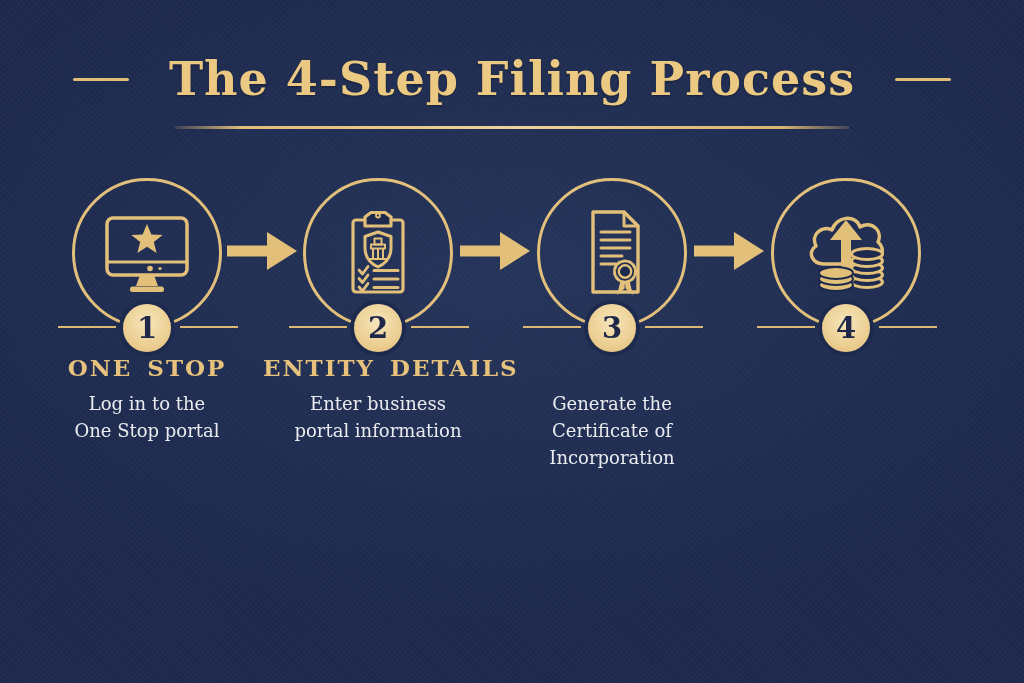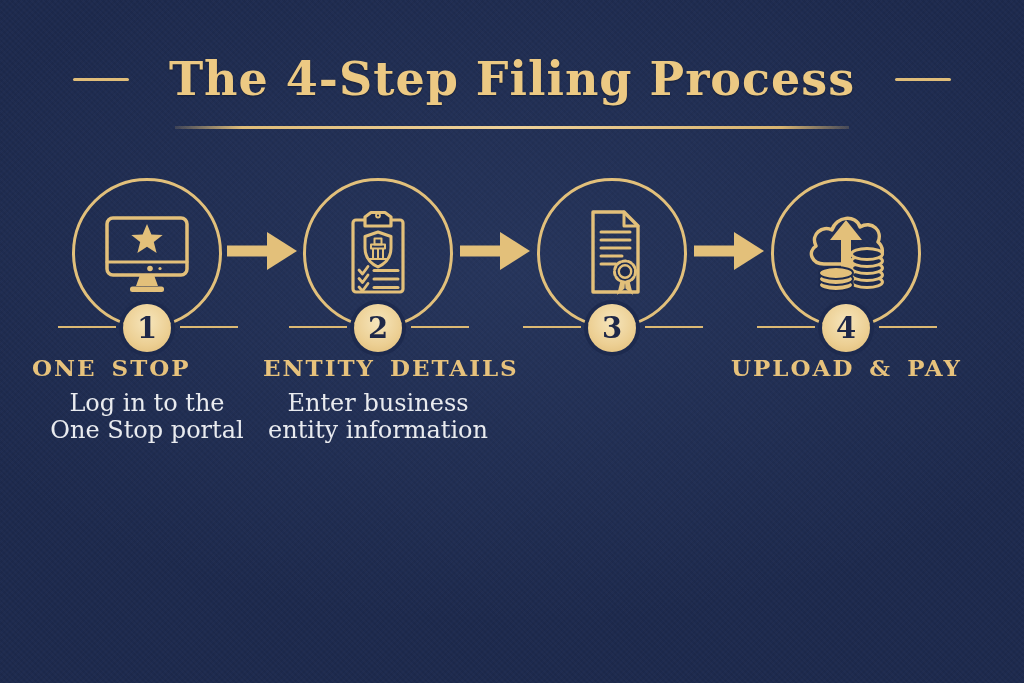--- a/index.html
+++ b/index.html
@@ -48,29 +48,30 @@
     background:radial-gradient(circle at 50% 38%, #f6e5bb, #eccf93 60%, #dfba74);
     box-shadow:0 0 0 4px #1d2a4e;
     display:flex;align-items:center;justify-content:center;
     font-size:29px;font-weight:bold;color:#1f2848;
   }
   .divider-line{position:absolute;top:148px;height:2px;background:#dcb973;}
   .divider-line.left{left:26px;width:58px;}
   .divider-line.right{right:24px;width:58px;}
   .step-label{
     position:absolute;top:176px;left:0;width:100%;
+    text-align:center;
     font-size:23px;font-weight:bold;
     letter-spacing:2px;word-spacing:5px;
     color:#e7c27c;
     white-space:nowrap;
   }
   .step-desc{
     position:absolute;top:212px;left:-10px;width:250px;
     text-align:center;
-    font-size:24px;line-height:27px;
+    font-size:18px;line-height:27px;
     color:#e9ebef;
     white-space:pre-line;
   }
   .arrow{position:absolute;top:232px;width:70px;height:38px;}
   .gold-stroke{stroke:#e3c07a;fill:none;stroke-linecap:round;stroke-linejoin:round;}
   .gold-fill{fill:#e3c07a;stroke:none;}
   .navy-fill{fill:#1d2a4e;}
 </style>
 </head>
 <body>
@@ -128,21 +129,21 @@
         <line class="gold-stroke" x1="46" y1="67.5" x2="70" y2="67.5" stroke-width="3"></line>
         <line class="gold-stroke" x1="46" y1="76" x2="70" y2="76" stroke-width="3"></line>
         <line class="gold-stroke" x1="46" y1="84.5" x2="70" y2="84.5" stroke-width="3"></line>
       </svg>
     </div>
     <div class="divider-line left"></div>
     <div class="divider-line right"></div>
     <div class="step-badge">2</div>
     <div class="step-label">ENTITY DETAILS</div>
     <div class="step-desc">Enter business
-entity information</div>
+portal information</div>
   </div>
 
   <svg class="arrow" style="left:460px" viewBox="0 0 70 38">
     <rect class="gold-fill" x="0" y="13.5" width="43" height="11"></rect>
     <polygon class="gold-fill" points="40,0 70,19 40,38"></polygon>
   </svg>
 
   <div class="step" style="left:497px">
     <div class="step-circle">
       <svg viewBox="0 0 100 100">
@@ -155,20 +156,23 @@
         <line class="gold-stroke" x1="39" y1="61" x2="54" y2="61" stroke-width="3"></line>
         <path class="gold-fill" d="M59,76 L55,92 L62.5,85.5 L63,79 Z"></path>
         <path class="gold-fill" d="M67,76 L71,92 L63.5,85.5 L63,79 Z"></path>
         <circle class="gold-stroke navy-fill" cx="63" cy="68.5" r="10.5" stroke-width="3" stroke-dasharray="3.6 2.2"></circle>
         <circle class="gold-stroke" cx="63" cy="68.5" r="6.2" stroke-width="2.4"></circle>
       </svg>
     </div>
     <div class="divider-line left"></div>
     <div class="divider-line right"></div>
     <div class="step-badge">3</div>
+    <div class="step-desc">Generate the
+Certificate of
+Incorporation</div>
   </div>
 
   <svg class="arrow" style="left:694px" viewBox="0 0 70 38">
     <rect class="gold-fill" x="0" y="13.5" width="43" height="11"></rect>
     <polygon class="gold-fill" points="40,0 70,19 40,38"></polygon>
   </svg>
 
   <div class="step" style="left:731px">
     <div class="step-circle">
       <svg viewBox="0 0 100 100">
@@ -180,16 +184,15 @@
         <ellipse class="gold-stroke navy-fill" cx="71" cy="51" rx="15.5" ry="5.5" stroke-width="3"></ellipse>
         <polygon class="gold-fill" points="50,17 66,37 55,37 55,66 45,66 45,37 34,37"></polygon>
         <ellipse cx="40" cy="82" rx="17" ry="6" fill="#e3c07a" stroke="#1d2a4e" stroke-width="2"></ellipse>
         <ellipse cx="40" cy="76" rx="17" ry="6" fill="#e3c07a" stroke="#1d2a4e" stroke-width="2"></ellipse>
         <ellipse cx="40" cy="70" rx="17" ry="6" fill="#e3c07a" stroke="#1d2a4e" stroke-width="2"></ellipse>
       </svg>
     </div>
     <div class="divider-line left"></div>
     <div class="divider-line right"></div>
     <div class="step-badge">4</div>
-    <div class="step-label">UPLOAD &amp; PAY</div>
   </div>
 
 </div>
 
 </body></html>

